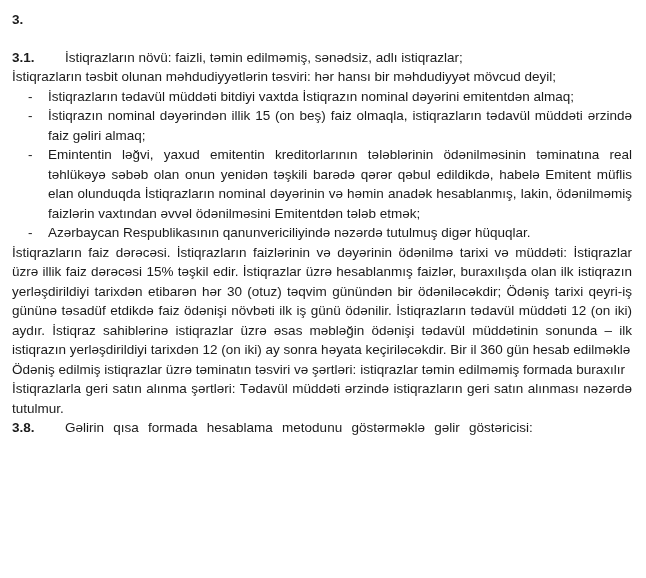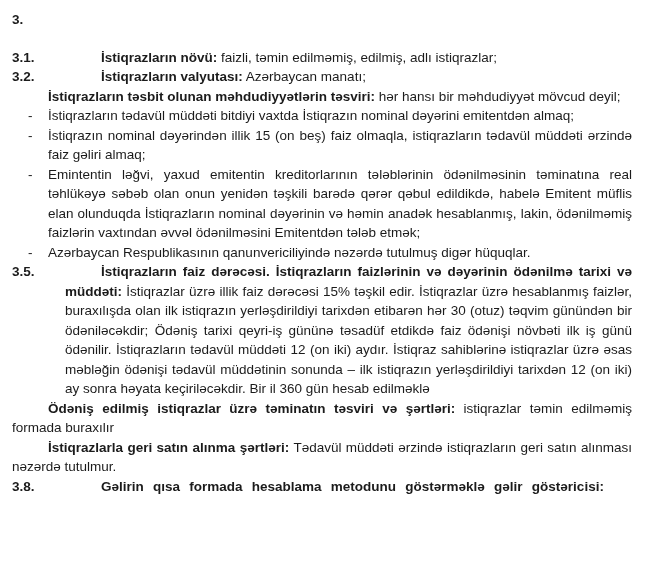--- a/index.html
+++ b/index.html
@@ -27,46 +27,42 @@
   .item { display: flex; justify-content: space-between; }
   .item .num {
     width: 53px;
     flex-shrink: 0;
     font-weight: bold;
   }
   .item .body {
     flex: 1;
     text-align: justify;
   }
-  .item .body b { font-weight: bold; margin-left: 36px; }
+  .item .body b { font-weight: normal; }
 
   .bullet { display: flex; padding-left: 16px; }
   .bullet .dash { width: 20px; flex-shrink: 0; }
   .bullet .btext { flex: 1; text-align: justify; }
 
   .stretch b { word-spacing: 5.5px; }
 </style>
 </head>
 <body>
 
 <div class="page">
 
   <div class="heading">
     <span class="hnum">3.</span>
   </div>
 
   <div class="item">
     <span class="num">3.1.</span>
-    <div class="body"><b>İstiqrazların növü:</b><span> faizli, təmin edilməmiş, edilmiş, adlı istiqrazlar;</span></div>
+    <div class="body"><b>İstiqrazların növü:</b><span> faizli, təmin edilməmiş, sənədsiz, adlı istiqrazlar;</span></div>
   </div>
 
-  <div class="item">
-    <span class="num">3.2.</span>
-    <div class="body"><b>İstiqrazların valyutası:</b><span> Azərbaycan manatı;</span></div>
-  </div>
 
   <div class="item">
     <div class="body"><b>İstiqrazların təsbit olunan məhdudiyyətlərin təsviri:</b><span> hər hansı bir məhdudiyyət mövcud deyil;</span></div>
   </div>
 
 
   <div class="bullets">
     <div class="bullet">
       <span class="dash">-</span>
       <div class="btext">İstiqrazların tədavül müddəti bitdiyi vaxtda İstiqrazın nominal dəyərini emitentdən almaq;</div>
@@ -79,21 +75,20 @@
       <span class="dash">-</span>
       <div class="btext">Emintentin ləğvi, yaxud emitentin kreditorlarının tələblərinin ödənilməsinin təminatına real təhlükəyə səbəb olan onun yenidən təşkili barədə qərər qəbul edildikdə, habelə Emitent müflis elan olunduqda İstiqrazların nominal dəyərinin və həmin anadək hesablanmış, lakin, ödənilməmiş faizlərin vaxtından əvvəl ödənilməsini Emitentdən tələb etmək;</div>
     </div>
     <div class="bullet">
       <span class="dash">-</span>
       <div class="btext">Azərbaycan Respublikasının qanunvericiliyində nəzərdə tutulmuş digər hüquqlar.</div>
     </div>
   </div>
 
   <div class="item">
-    <span class="num">3.5.</span>
     <div class="body"><b>İstiqrazların faiz dərəcəsi. İstiqrazların faizlərinin və dəyərinin ödənilmə tarixi və müddəti:</b><span> İstiqrazlar üzrə illik faiz dərəcəsi 15% təşkil edir. İstiqrazlar üzrə hesablanmış faizlər, buraxılışda olan ilk istiqrazın yerləşdirildiyi tarixdən etibarən hər 30 (otuz) təqvim günündən bir ödəniləcəkdir; Ödəniş tarixi qeyri-iş gününə təsadüf etdikdə faiz ödənişi növbəti ilk iş günü ödənilir. İstiqrazların tədavül müddəti 12 (on iki) aydır. İstiqraz sahiblərinə istiqrazlar üzrə əsas məbləğin ödənişi tədavül müddətinin sonunda – ilk istiqrazın yerləşdirildiyi tarixdən 12 (on iki) ay sonra həyata keçiriləcəkdir. Bir il 360 gün hesab edilməklə</span></div>
   </div>
 
   <div class="item">
     <div class="body"><b>Ödəniş edilmiş istiqrazlar üzrə təminatın təsviri və şərtləri:</b><span> istiqrazlar təmin edilməmiş formada buraxılır</span></div>
   </div>
 
   <div class="item">
     <div class="body"><b>İstiqrazlarla geri satın alınma şərtləri:</b><span> Tədavül müddəti ərzində istiqrazların geri satın alınması nəzərdə tutulmur.</span></div>
   </div>

